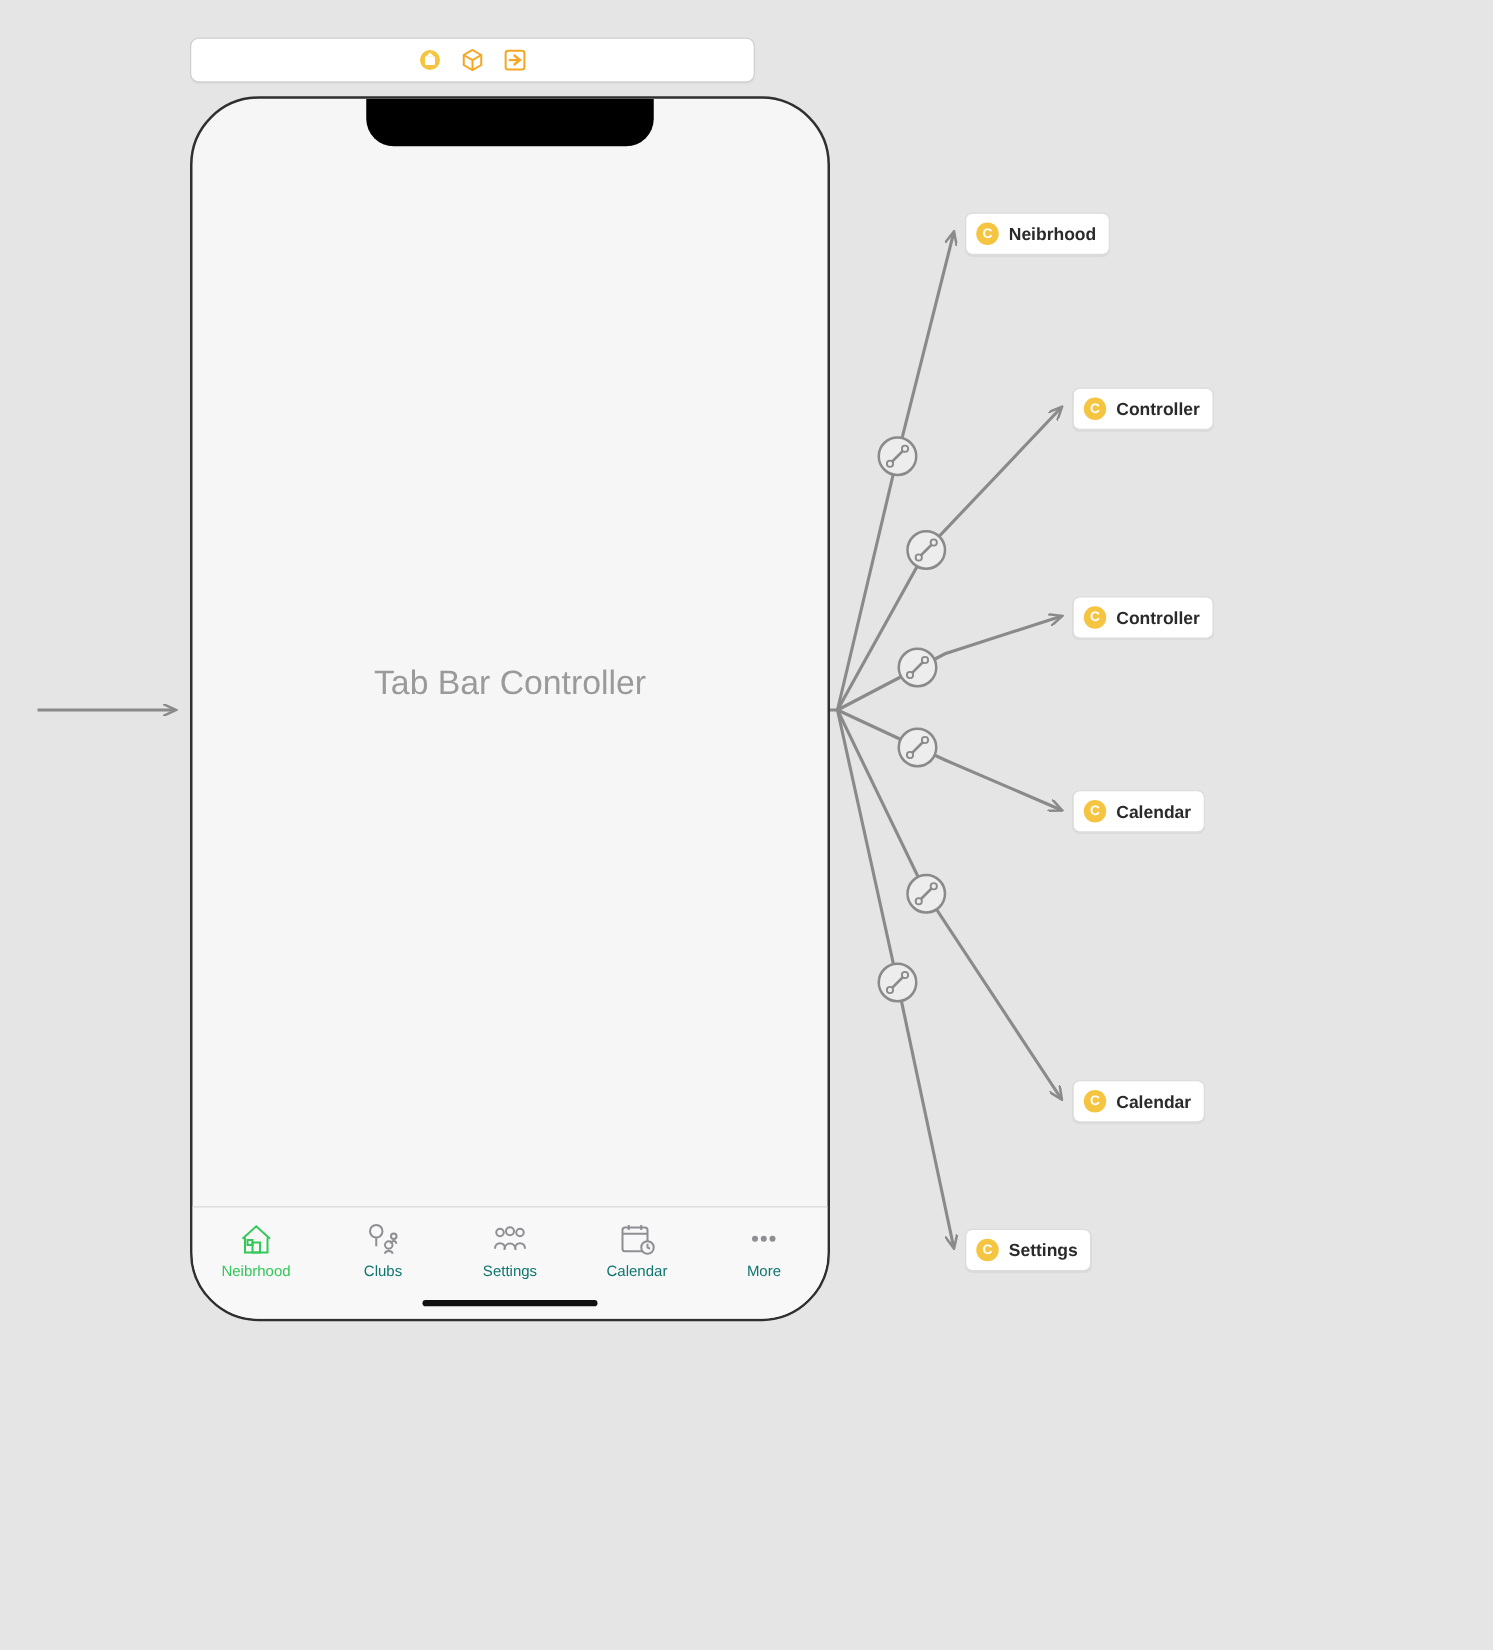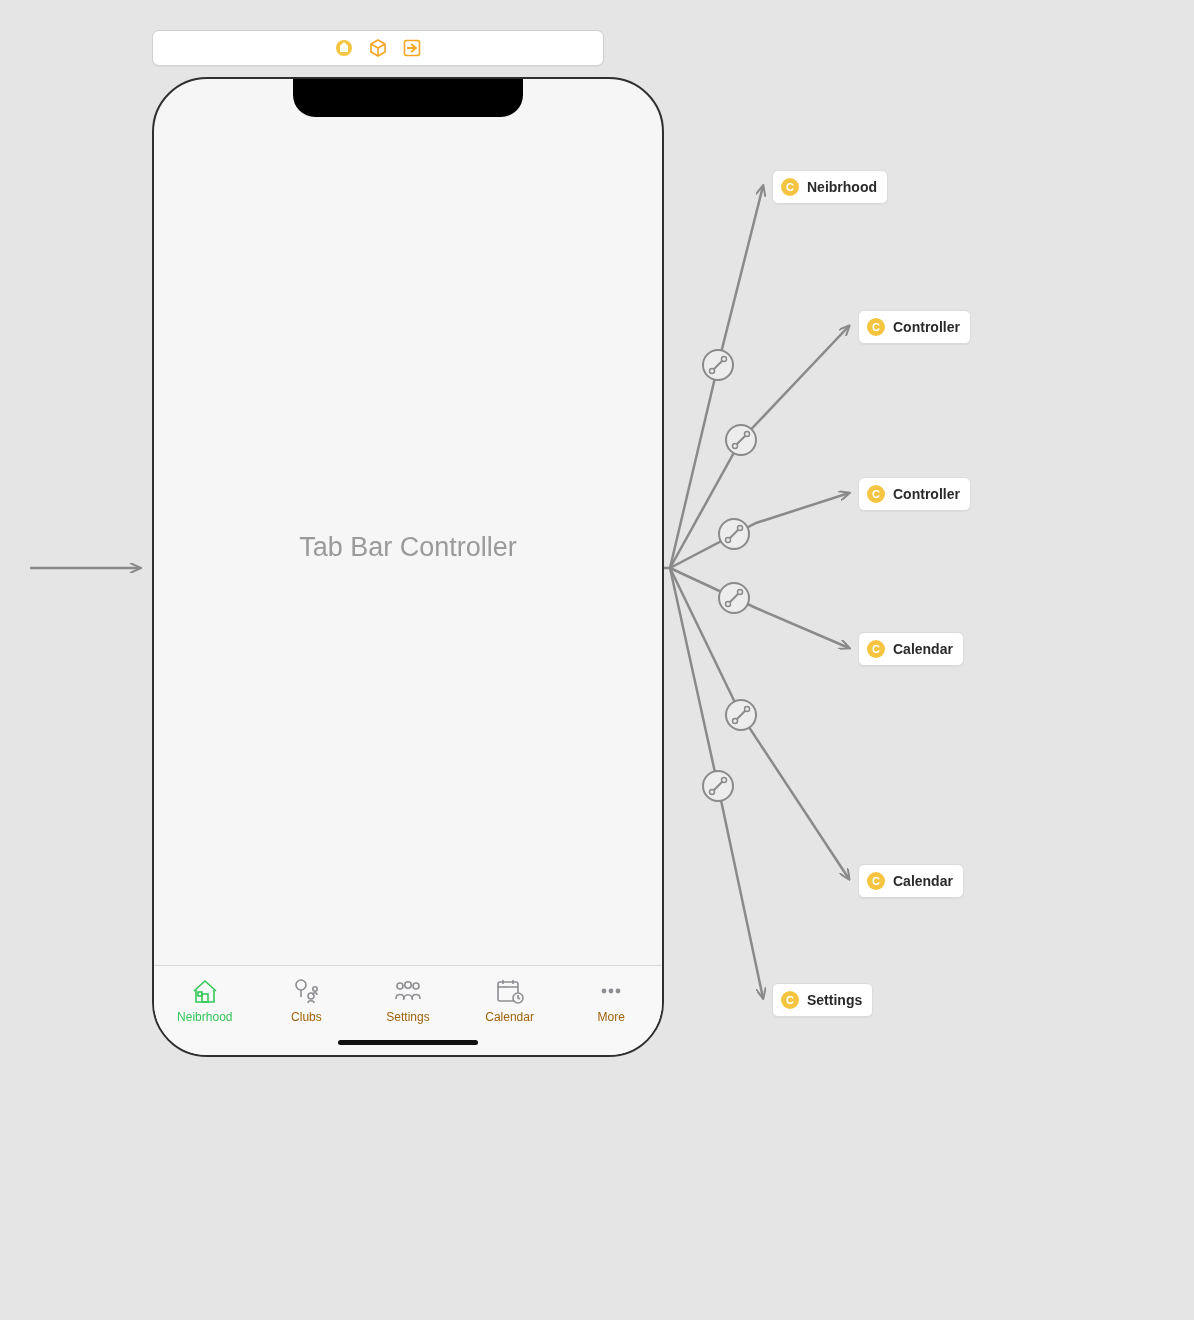--- a/index.html
+++ b/index.html
@@ -86,21 +86,21 @@
     align-items: flex-start;
     padding-top: 10px;
     padding-bottom: 10px;
   }
   .tab-item {
     display: flex;
     flex-direction: column;
     align-items: center;
     gap: 4px;
     font-size: 12px;
-    color: #a16207;
+    color: #0f766e;
     width: 80px;
   }
   .tab-item.active { color: #34c759; }
   .tab-item .ticon-wrap {
     height: 30px; width: 40px; display:flex; align-items:center; justify-content:center;
   }
   .home-indicator {
     position: absolute;
     bottom: 10px;
     left: 50%;

